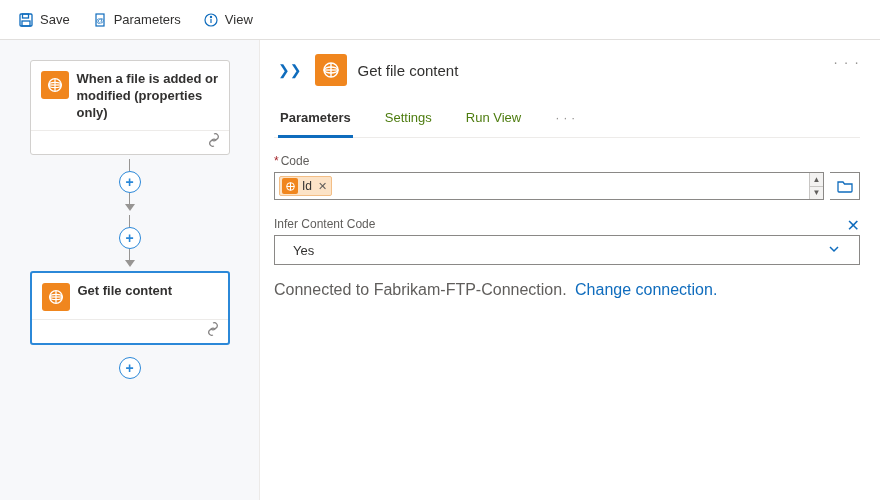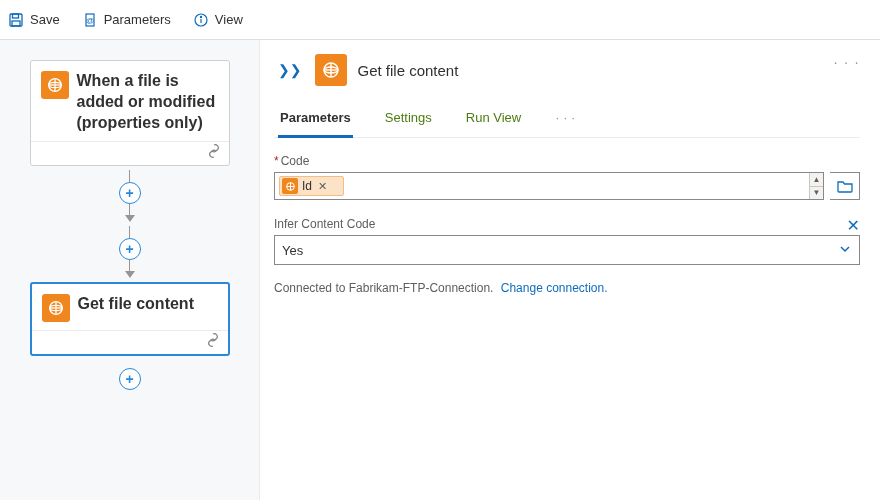--- a/index.html
+++ b/index.html
@@ -1,27 +1,27 @@
 <!DOCTYPE html>
 <html><head>
 <meta charset="utf-8">
 <style>
   * { box-sizing: border-box; margin: 0; padding: 0; }
   body { font-family: "Segoe UI", Arial, sans-serif; font-size: 13px; color: #323130; background: #fff; width: 880px; height: 500px; overflow: hidden; }
-  .toolbar { display: flex; align-items: center; height: 40px; padding: 0 0; gap: 6px; border-bottom: 1px solid #e1dfdd; }
+  .toolbar { display: flex; align-items: center; height: 40px; padding: 0 10px; gap: 6px; border-bottom: 1px solid #e1dfdd; }
   .tb-btn { display: inline-flex; align-items: center; gap: 6px; padding: 4px 8px; cursor: pointer; color: #323130; }
   .tb-btn svg { width: 16px; height: 16px; }
   .content { display: flex; height: 460px; }
   .canvas { width: 260px; background: #f7f8fa; border-right: 1px solid #eceae8; padding: 20px 14px; }
   .node { background: #fff; border: 1px solid #d2d0ce; border-radius: 3px; width: 200px; margin: 0 auto; position: relative; }
   .node.selected { border: 2px solid #2b88d8; }
   .node-head { display: flex; align-items: flex-start; gap: 8px; padding: 10px 10px 8px 10px; }
   .node-icon { width: 28px; height: 28px; background: #f0861e; border-radius: 3px; display: flex; align-items: center; justify-content: center; flex-shrink: 0; }
   .node-icon svg { width: 18px; height: 18px; stroke: #fff; }
-  .node-title { font-weight: 600; font-size: 16px; line-height: 1.3; }
+  .node-title { font-weight: 600; font-size: 13px; line-height: 1.3; }
   .node-body { border-top: 1px solid #edebe9; height: 24px; position: relative; }
   .node-link-icon { position: absolute; right: 8px; bottom: 4px; color: #878585; }
   .node-link-icon svg { width: 14px; height: 14px; }
   .connector { display: flex; flex-direction: column; align-items: center; margin: 4px 0; }
   .conn-line { width: 1px; height: 12px; background: #979593; }
   .conn-plus { width: 22px; height: 22px; border: 1px solid #2b88d8; border-radius: 50%; background: #fff; display: flex; align-items: center; justify-content: center; color: #2b88d8; font-size: 14px; font-weight: 600; cursor: pointer; }
   .conn-arrow { width: 0; height: 0; border-left: 5px solid transparent; border-right: 5px solid transparent; border-top: 7px solid #979593; margin-top: -1px; }
   .final-plus { margin: 12px auto 0; }
   .panel { flex: 1; padding: 14px 20px 0 14px; position: relative; }
   .panel-top { display: flex; align-items: center; gap: 10px; margin-bottom: 18px; }
@@ -32,34 +32,34 @@
   .more-dots { position: absolute; right: 20px; top: 14px; color: #979593; cursor: pointer; font-size: 14px; letter-spacing: 1px; }
   .tabs { display: flex; gap: 30px; border-bottom: 1px solid #edebe9; margin-bottom: 16px; padding-left: 4px; }
   .tab { padding: 6px 2px 10px; cursor: pointer; color: #4d7c0f; font-size: 13px; }
   .tab.active { color: #323130; border-bottom: 3px solid #0f6cbd; font-weight: 600; margin-bottom: -1px; }
   .tab-more { color: #979593; cursor: pointer; padding: 6px 2px 10px; }
   .field { margin-bottom: 16px; }
   .field-label { font-size: 12px; color: #605e5c; margin-bottom: 4px; display: flex; align-items: center; }
   .req { color: #a4262c; margin-right: 2px; }
   .field-row { display: flex; align-items: stretch; gap: 6px; }
   .input-box { flex: 1; border: 1px solid #8a8886; height: 28px; display: flex; align-items: center; padding: 2px 4px; position: relative; }
-  .token { display: inline-flex; align-items: center; background: #fce3c7; border: 1px solid #f3be86; border-radius: 2px; height: 20px; padding: 0 16px 0 2px; gap: 4px; font-size: 12px; }
+  .token { display: inline-flex; align-items: center; background: #fce3c7; border: 1px solid #f3be86; border-radius: 2px; height: 20px; padding: 0 4px 0 2px; gap: 4px; font-size: 12px; }
   .token-icon { width: 16px; height: 16px; background: #f0861e; border-radius: 2px; display: flex; align-items: center; justify-content: center; }
   .token-icon svg { width: 11px; height: 11px; stroke: #fff; }
   .token-x { color: #605e5c; cursor: pointer; font-size: 11px; margin-left: 2px; }
   .stepper { position: absolute; right: 0; top: 0; bottom: 0; width: 14px; display: flex; flex-direction: column; border-left: 1px solid #c8c6c4; }
   .stepper div { flex: 1; display: flex; align-items: center; justify-content: center; font-size: 8px; color: #605e5c; cursor: pointer; background: #f3f2f1; }
   .stepper div:first-child { border-bottom: 1px solid #c8c6c4; }
   .folder-btn { width: 30px; border: 1px solid #8a8886; border-left: none; display: flex; align-items: center; justify-content: center; cursor: pointer; color: #0f6cbd; }
   .folder-btn svg { width: 16px; height: 14px; }
-  .select-box { border: 1px solid #8a8886; height: 30px; display: flex; align-items: center; justify-content: space-between; padding: 0 7px; cursor: pointer; }
+  .select-box { border: 1px solid #8a8886; height: 30px; display: flex; align-items: center; justify-content: space-between; padding: 0 18px; cursor: pointer; }
   .select-box .chev { color: #0f6cbd; }
   .clear-x { color: #0f6cbd; cursor: pointer; font-size: 16px; margin-left: 8px; align-self: flex-start; }
   .field-head-row { display: flex; justify-content: space-between; align-items: center; }
-  .conn-info { font-size: 12px; color: #605e5c; margin-top: 6px; }
+  .conn-info { font-size: 16px; color: #605e5c; margin-top: 6px; }
   .conn-link { color: #0f6cbd; cursor: pointer; margin-left: 4px; }
 </style>
 </head>
 <body>
 
 <div class="toolbar">
   <div class="tb-btn">
     <svg viewBox="0 0 16 16" fill="none" stroke="#0f6cbd" stroke-width="1.3">
         <rect x="2" y="2" width="12" height="12" rx="1"></rect>
         <rect x="4.5" y="2" width="6" height="4"></rect>

